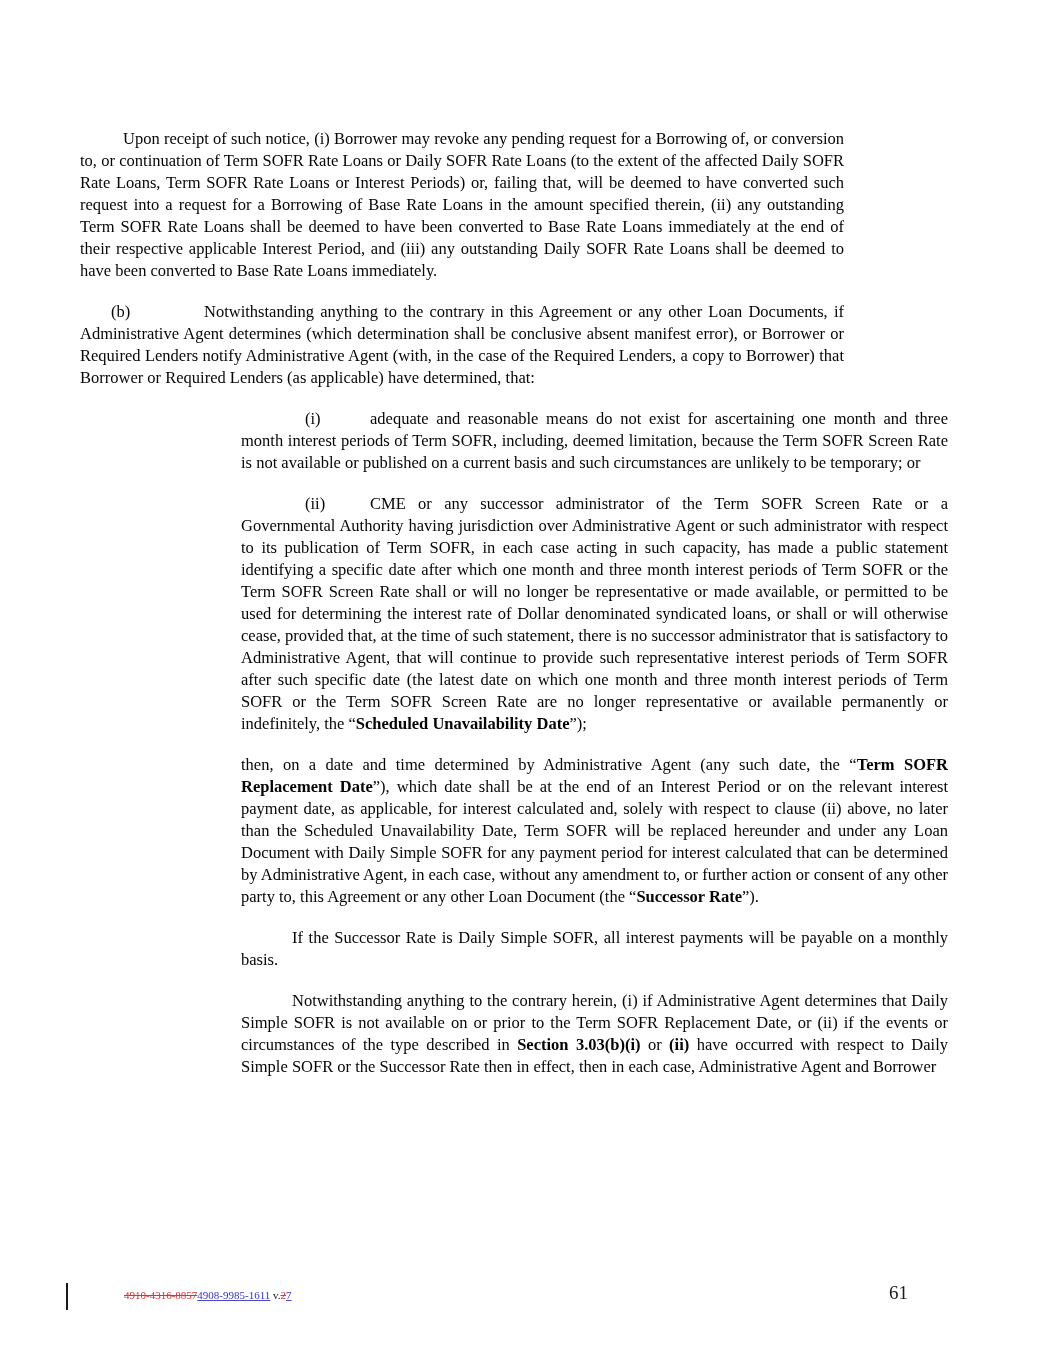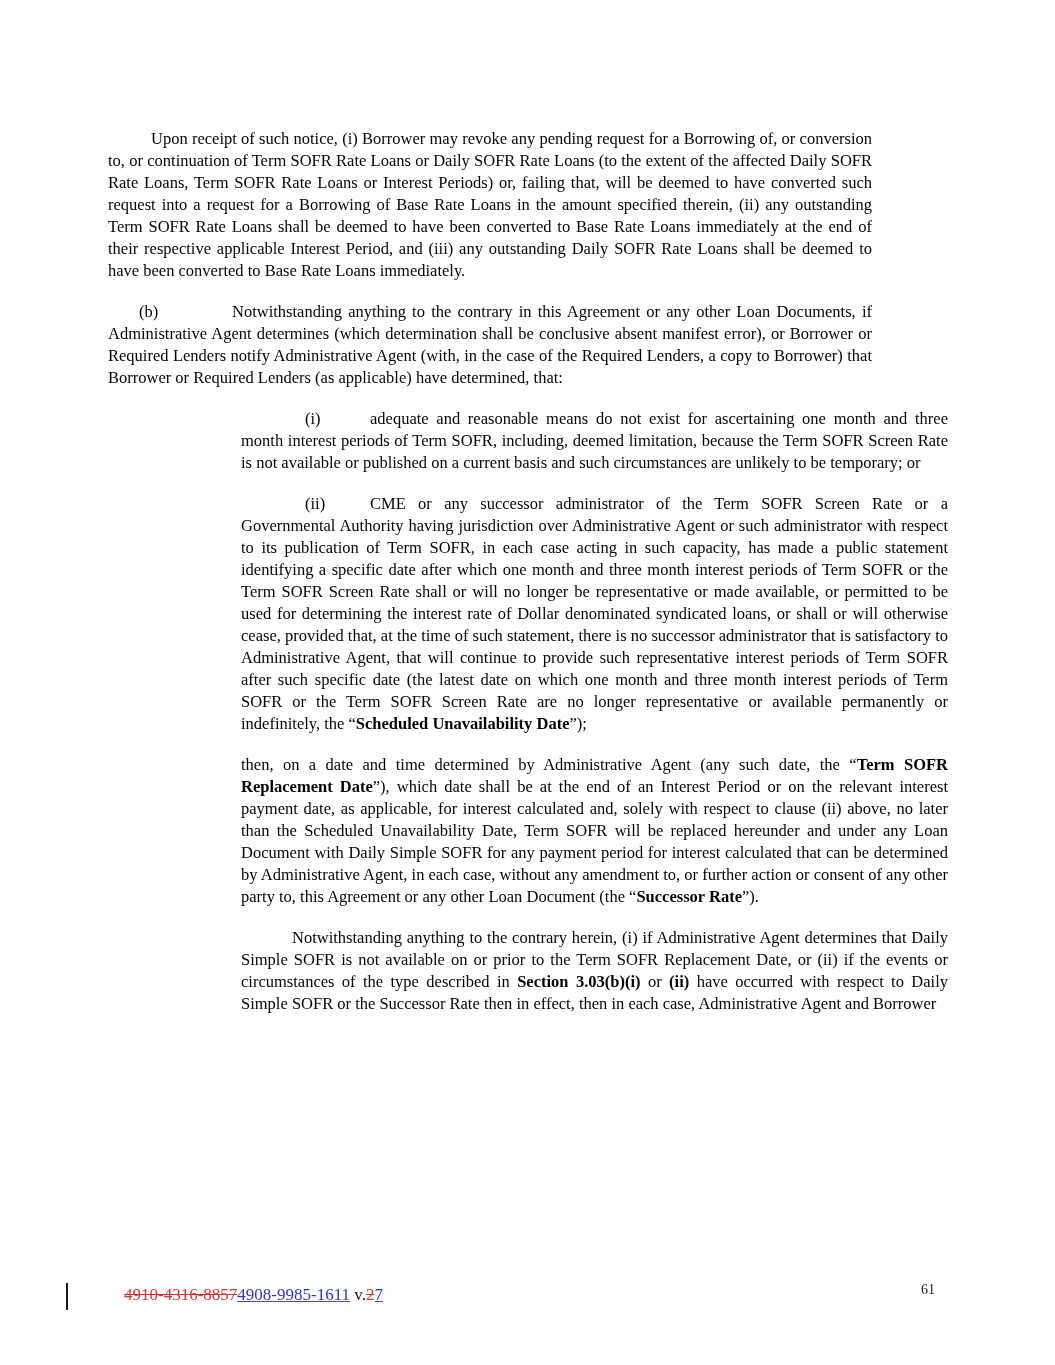--- a/index.html
+++ b/index.html
@@ -13,64 +13,65 @@
   }
   .page { position: absolute; inset: 0; background: #ffffff; }
   .content { position: absolute; top: 128px; left: 0; right: 0; }
   .para {
     margin: 0 0 19px 0;
     font-size: 16.5px;
     line-height: 22px;
     text-align: justify;
     color: #050505;
   }
-  .p-main { margin-left: 108px; width: 764px; }
+  .p-main { margin-left: 80px; width: 764px; }
   .p-sub  { margin-left: 241px; width: 707px; }
   .ind-main  { text-indent: 43px; }
   .ind-b     { text-indent: 31px; }
   .ind-i     { text-indent: 64px; }
   .ind-sub   { text-indent: 51px; }
   .tab-label { display: inline-block; text-indent: 0; }
   .tab-b { width: 93px; }
   .tab-i { width: 65px; }
   .it { }
   .bi { font-weight: bold; }
   .footer { position: absolute; left: 0; top: 0; width: 1055px; height: 1365px; pointer-events: none; }
   .change-bar {
     position: absolute; left: 66px; top: 1283px;
     width: 2px; height: 27px; background: #1a1a1a;
   }
   .doc-stamp {
     position: absolute; left: 124px; top: 1286px;
-    font-size: 17px; line-height: 18px; white-space: pre;
+    font-size: 11px; line-height: 18px; white-space: pre;
   }
   .del { color: #d93434; text-decoration: line-through; text-decoration-color: #d93434; }
   .ins { color: #3432cc; text-decoration: underline; text-decoration-color: #4a48c9; }
   .ver { color: #1a1a1a; }
   .page-num {
-    position: absolute; left: 921px; top: 1282px;
-    font-size: 14px; color: #1a1a1a;
+    position: absolute; left: 889px; top: 1282px;
+    font-size: 19px; color: #1a1a1a;
   }
 </style>
 </head>
 <body>
 
 <div class="page">
   <div class="content">
 
     <p class="para p-main ind-main">Upon receipt of such notice, (i) Borrower may revoke any pending request for a Borrowing of, or conversion to, or continuation of Term SOFR Rate Loans or Daily SOFR Rate Loans (to the extent of the affected Daily SOFR Rate Loans, Term SOFR Rate Loans or Interest Periods) or, failing that, will be deemed to have converted such request into a request for a Borrowing of Base Rate Loans in the amount specified therein, (ii) any outstanding Term SOFR Rate Loans shall be deemed to have been converted to Base Rate Loans immediately at the end of their respective applicable Interest Period, and (iii) any outstanding Daily SOFR Rate Loans shall be deemed to have been converted to Base Rate Loans immediately.</p>
 
     <p class="para p-main ind-b"><span class="tab-label tab-b">(b)</span><span>Notwithstanding anything to the contrary in this Agreement or any other Loan Documents, if Administrative Agent determines (which determination shall be conclusive absent manifest error), or Borrower or Required Lenders notify Administrative Agent (with, in the case of the Required Lenders, a copy to Borrower) that Borrower or Required Lenders (as applicable) have determined, that:</span></p>
 
     <p class="para p-sub ind-i"><span class="tab-label tab-i">(i)</span><span>adequate and reasonable means do not exist for ascertaining one month and three month interest periods of Term SOFR, including, deemed limitation, because the Term SOFR Screen Rate is not available or published on a current basis and such circumstances are unlikely to be temporary; or</span></p>
 
     <p class="para p-sub ind-i"><span class="tab-label tab-i">(ii)</span><span>CME or any successor administrator of the Term SOFR Screen Rate or a Governmental Authority having jurisdiction over Administrative Agent or such administrator with respect to its publication of Term SOFR, in each case acting in such capacity, has made a public statement identifying a specific date after which one month and three month interest periods of Term SOFR or the Term SOFR Screen Rate shall or will no longer be representative or made available, or permitted to be used for determining the interest rate of Dollar denominated syndicated loans, or shall or will otherwise cease, </span><span class="it">provided</span><span> that, at the time of such statement, there is no successor administrator that is satisfactory to Administrative Agent, that will continue to provide such representative interest periods of Term SOFR after such specific date (the latest date on which one month and three month interest periods of Term SOFR or the Term SOFR Screen Rate are no longer representative or available permanently or indefinitely, the “</span><span class="bi">Scheduled Unavailability Date</span><span>”);</span></p>
 
     <p class="para p-sub"><span>then, on a date and time determined by Administrative Agent (any such date, the “</span><span class="bi">Term SOFR Replacement Date</span><span>”), which date shall be at the end of an Interest Period or on the relevant interest payment date, as applicable, for interest calculated and, solely with respect to clause (ii) above, no later than the Scheduled Unavailability Date, Term SOFR will be replaced hereunder and under any Loan Document with Daily Simple SOFR for any payment period for interest calculated that can be determined by Administrative Agent, in each case, without any amendment to, or further action or consent of any other party to, this Agreement or any other Loan Document (the “</span><span class="bi">Successor Rate</span><span>”).</span></p>
 
+    <p class="para p-sub ind-sub">If the Successor Rate is Daily Simple SOFR, all interest payments will be payable on a monthly basis.</p>
 
     <p class="para p-sub ind-sub"><span>Notwithstanding anything to the contrary herein, (i) if Administrative Agent determines that Daily Simple SOFR is not available on or prior to the Term SOFR Replacement Date, or (ii) if the events or circumstances of the type described in </span><span class="bi">Section 3.03(b)(i)</span><span> or </span><span class="bi">(ii)</span><span> have occurred with respect to Daily Simple SOFR or the Successor Rate then in effect, then in each case, Administrative Agent and Borrower</span></p>
 
   </div>
 
   <div class="footer">
     <div class="change-bar"></div>
     <div class="doc-stamp"><span class="del">4910-4316-8857</span><span class="ins">4908-9985-1611</span><span class="ver"> v.</span><span class="del">2</span><span class="ins">7</span></div>
     <div class="page-num">61</div>
   </div>

